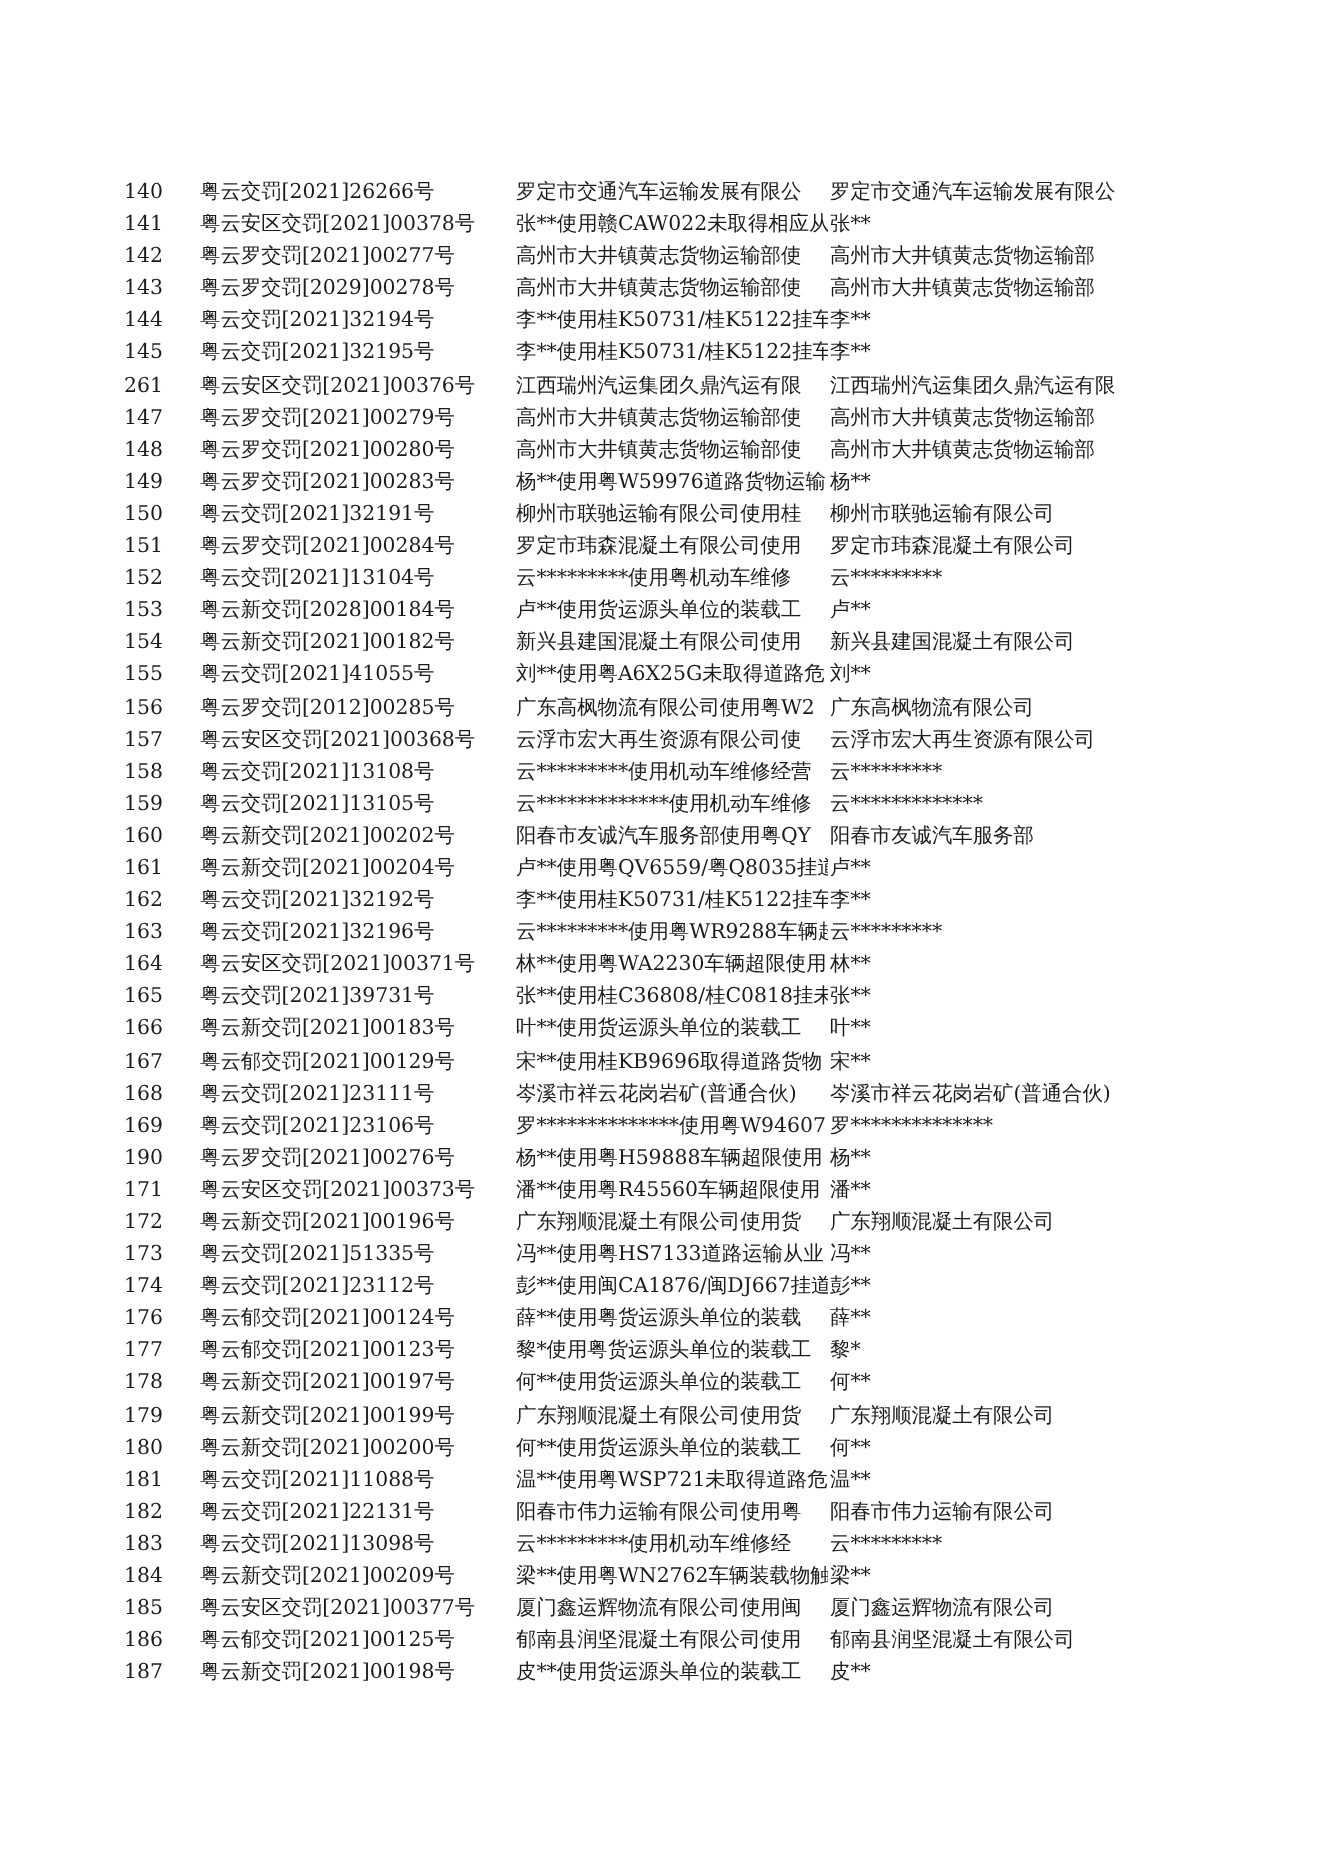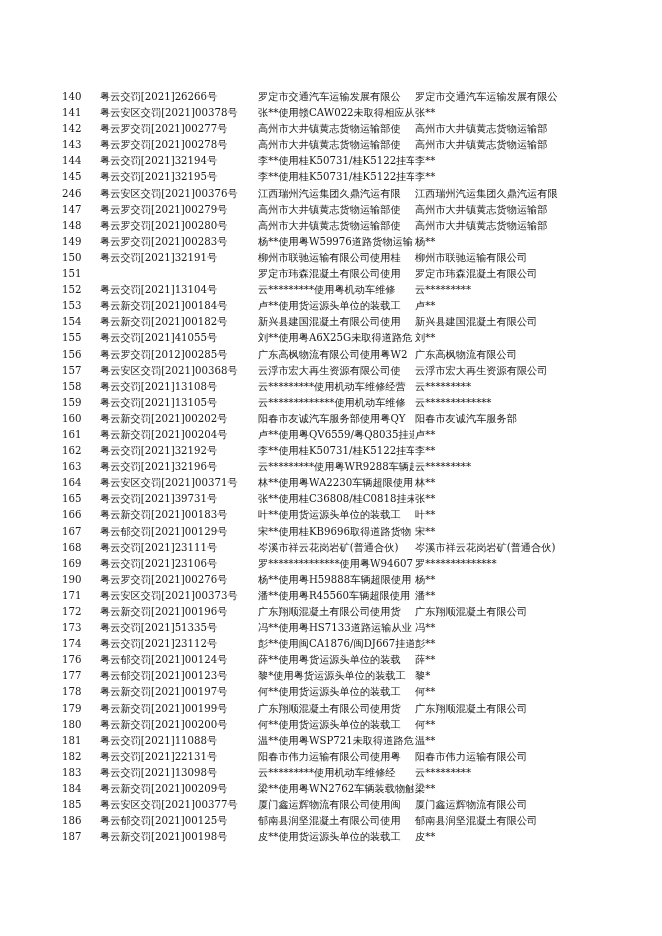--- a/index.html
+++ b/index.html
@@ -30,38 +30,38 @@
       <span class="cell c-party">张**</span>
     </div>
     <div class="row">
       <span class="cell c-no">142</span>
       <span class="cell c-code">粤云罗交罚[2021]00277号</span>
       <span class="cell c-fact">高州市大井镇黄志货物运输部使</span>
       <span class="cell c-party">高州市大井镇黄志货物运输部</span>
     </div>
     <div class="row">
       <span class="cell c-no">143</span>
-      <span class="cell c-code">粤云罗交罚[2021]00278号</span>
+      <span class="cell c-code">粤云罗交罚[2029]00278号</span>
       <span class="cell c-fact">高州市大井镇黄志货物运输部使</span>
       <span class="cell c-party">高州市大井镇黄志货物运输部</span>
     </div>
     <div class="row">
       <span class="cell c-no">144</span>
       <span class="cell c-code">粤云交罚[2021]32194号</span>
       <span class="cell c-fact">李**使用桂K50731/桂K5122挂车</span>
       <span class="cell c-party">李**</span>
     </div>
     <div class="row">
       <span class="cell c-no">145</span>
       <span class="cell c-code">粤云交罚[2021]32195号</span>
       <span class="cell c-fact">李**使用桂K50731/桂K5122挂车</span>
       <span class="cell c-party">李**</span>
     </div>
     <div class="row">
-      <span class="cell c-no">246</span>
+      <span class="cell c-no">261</span>
       <span class="cell c-code">粤云安区交罚[2021]00376号</span>
       <span class="cell c-fact">江西瑞州汽运集团久鼎汽运有限</span>
       <span class="cell c-party">江西瑞州汽运集团久鼎汽运有限</span>
     </div>
     <div class="row">
       <span class="cell c-no">147</span>
       <span class="cell c-code">粤云罗交罚[2021]00279号</span>
       <span class="cell c-fact">高州市大井镇黄志货物运输部使</span>
       <span class="cell c-party">高州市大井镇黄志货物运输部</span>
     </div>
@@ -78,32 +78,33 @@
       <span class="cell c-party">杨**</span>
     </div>
     <div class="row">
       <span class="cell c-no">150</span>
       <span class="cell c-code">粤云交罚[2021]32191号</span>
       <span class="cell c-fact">柳州市联驰运输有限公司使用桂</span>
       <span class="cell c-party">柳州市联驰运输有限公司</span>
     </div>
     <div class="row">
       <span class="cell c-no">151</span>
+      <span class="cell c-code">粤云罗交罚[2021]00284号</span>
       <span class="cell c-fact">罗定市玮森混凝土有限公司使用</span>
       <span class="cell c-party">罗定市玮森混凝土有限公司</span>
     </div>
     <div class="row">
       <span class="cell c-no">152</span>
       <span class="cell c-code">粤云交罚[2021]13104号</span>
       <span class="cell c-fact">云*********使用粤机动车维修</span>
       <span class="cell c-party">云*********</span>
     </div>
     <div class="row">
       <span class="cell c-no">153</span>
-      <span class="cell c-code">粤云新交罚[2021]00184号</span>
+      <span class="cell c-code">粤云新交罚[2028]00184号</span>
       <span class="cell c-fact">卢**使用货运源头单位的装载工</span>
       <span class="cell c-party">卢**</span>
     </div>
     <div class="row">
       <span class="cell c-no">154</span>
       <span class="cell c-code">粤云新交罚[2021]00182号</span>
       <span class="cell c-fact">新兴县建国混凝土有限公司使用</span>
       <span class="cell c-party">新兴县建国混凝土有限公司</span>
     </div>
     <div class="row">

